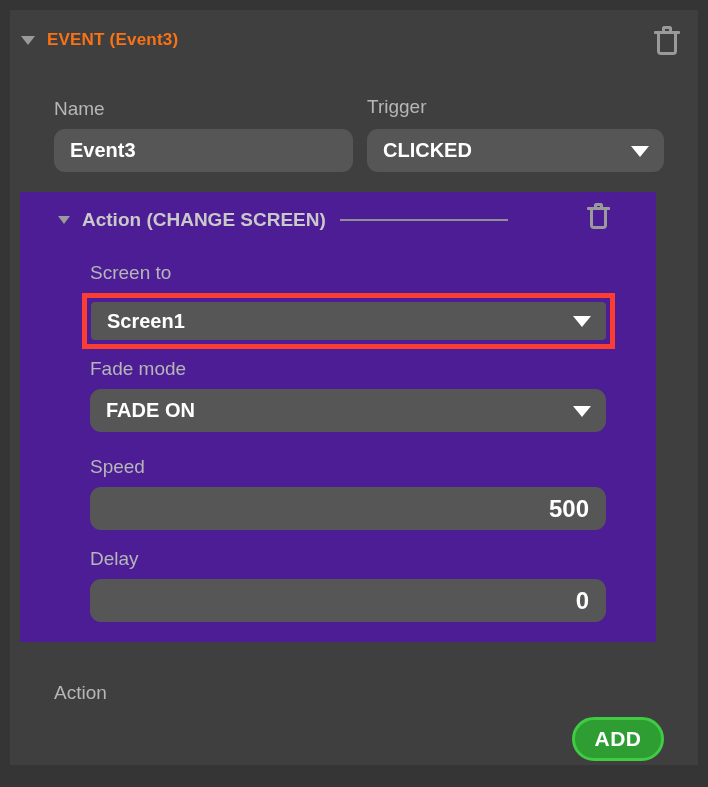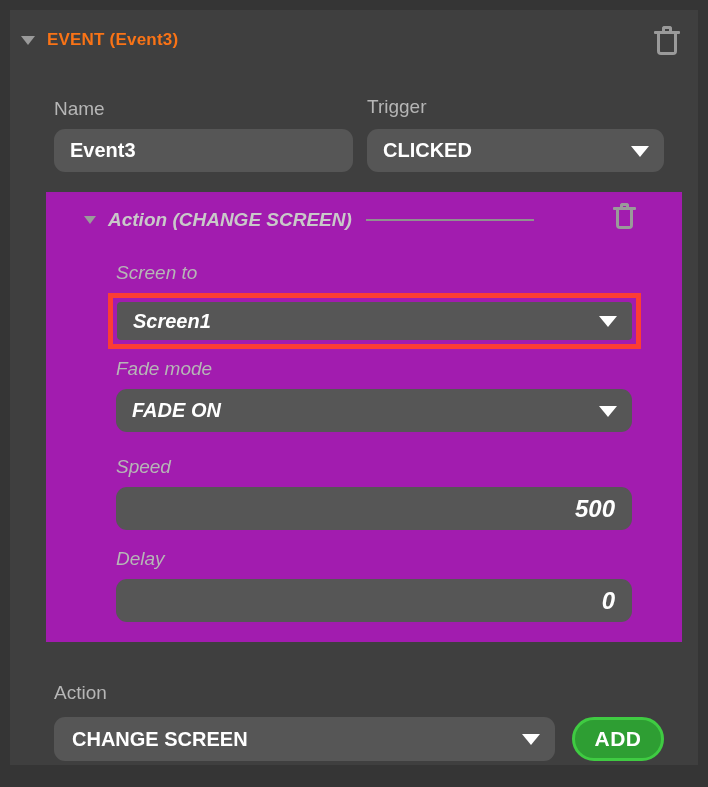--- a/index.html
+++ b/index.html
@@ -131,27 +131,26 @@
   }
 
   .lbl-name   { position: absolute; left: 44px;  top: 88px; }
   .fld-name   { position: absolute; left: 44px;  top: 119px; width: 299px; height: 43px; padding-left: 16px; }
   .lbl-trigger{ position: absolute; left: 357px; top: 86px; }
   .fld-trigger{ position: absolute; left: 357px; top: 119px; width: 297px; height: 43px; padding-left: 16px; }
 
   
   .action-panel {
     position: absolute;
-    left: 36px;
+    left: 10px;
     top: 182px;
     width: 636px;
     height: 450px;
-    background: #a21caf;
-    box-sizing: border-box;
-    font-style: italic;
+    background: #4c1d95;
+    box-sizing: border-box;
   }
   .action-header {
     position: absolute;
     left: 0;
     top: 0;
     width: 636px;
     height: 55px;
     display: flex;
     align-items: center;
   }
@@ -308,21 +307,17 @@
     </div>
 
     <div class="field-label lbl-delay">Delay</div>
     <div class="control fld-delay">
       <span class="num-value">0</span>
     </div>
 
   </div>
 
   <div class="field-label lbl-action">Action</div>
-  <div class="control fld-action">
-    <span class="control-value">CHANGE SCREEN</span>
-    <span class="caret"></span>
-  </div>
   <div class="add-button">
     <span class="add-label">ADD</span>
   </div>
 
 </div>
 
 </body></html>

